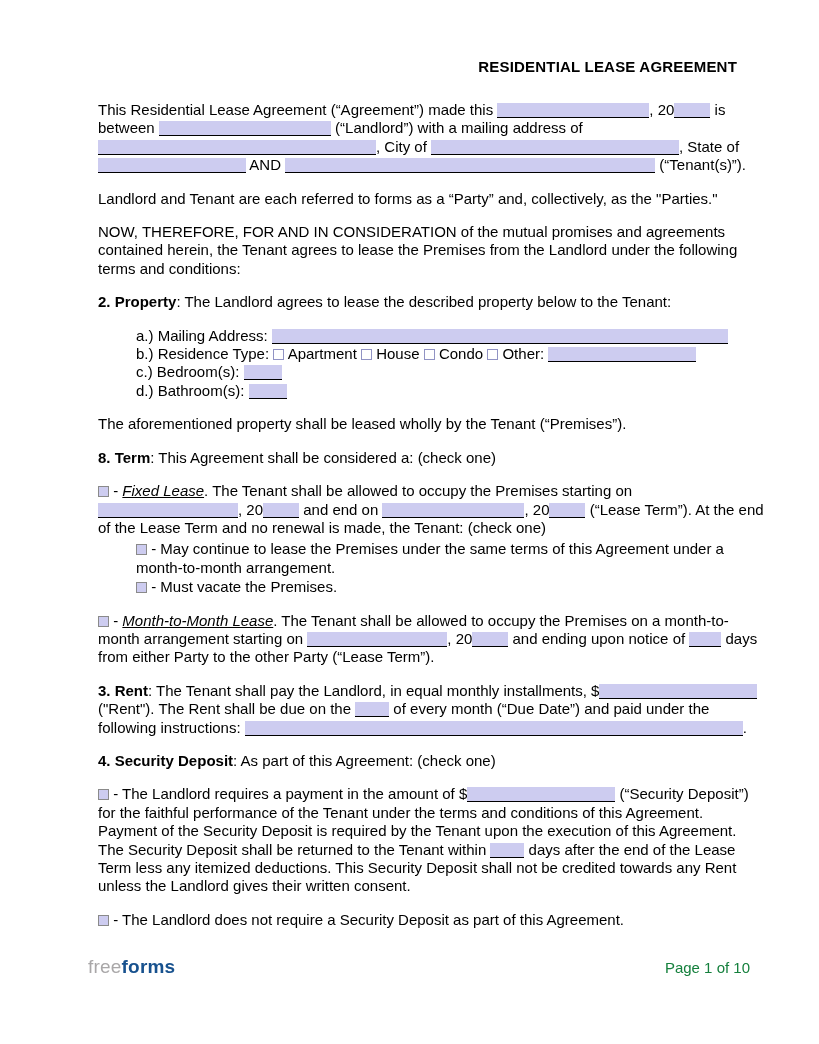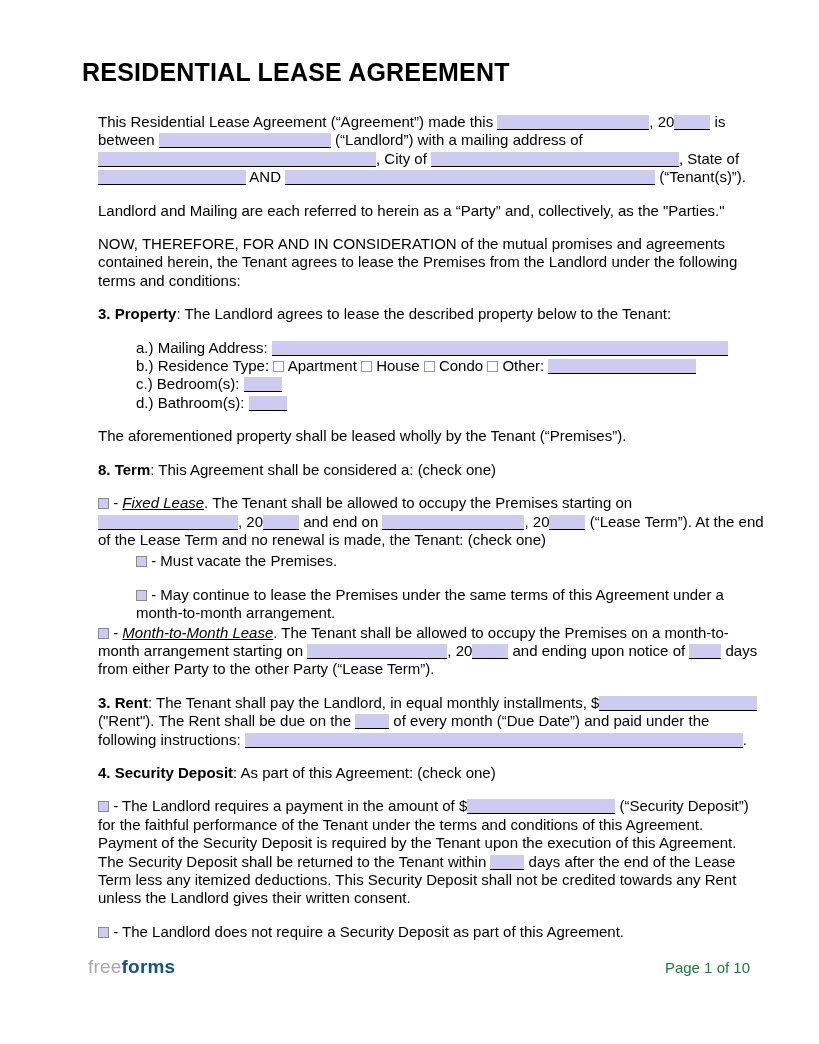--- a/index.html
+++ b/index.html
@@ -11,21 +11,21 @@
     --brand-forms:#17518e;
     --ink:#000000;
   }
   *{box-sizing:border-box;margin:0;padding:0;}
   html,body{background:#ffffff;}
   body{width:819px;height:1044px;overflow:hidden;
        font-family:"Liberation Sans","DejaVu Sans",sans-serif;
        color:var(--ink);}
   .page{position:relative;width:819px;height:1044px;background:#ffffff;
         padding:58px 82px 0 82px;}
-  h1.title{font-size:25px;font-weight:700;text-align:left;margin:0 0 26px 0;
+  h1.title{font-size:15px;font-weight:700;text-align:right;margin:0 0 26px 0;
            letter-spacing:.2px;}
   #doc-body{font-size:15px;line-height:18.4px;}
   .block{margin:0 0 15px 16px;white-space:nowrap;}
   .block.indent{padding-left:38px;}
   .block.tight{margin-bottom:3px;}
   .block.tight0{margin-bottom:1px;}
   .bold{font-weight:700;}
   .iu{font-style:italic;text-decoration:underline;}
   .blank{display:inline-block;height:15px;vertical-align:-3px;
          background:var(--field-fill);border-bottom:1px solid #000;}
@@ -40,29 +40,29 @@
   .page-number{font-size:15px;color:#15803d;}
 </style>
 </head>
 <body>
 
 <div class="page">
   <h1 class="title">RESIDENTIAL LEASE AGREEMENT</h1>
 
   <div id="doc-body">
       <p class="block"><span>This Residential Lease Agreement (“Agreement”) made this </span><span class="blank" style="width: 152px;"></span><span>, 20</span><span class="blank" style="width: 36px;"></span><span> is</span><br><span>between </span><span class="blank" style="width: 172px;"></span><span> (“Landlord”) with a mailing address of</span><br><span class="blank" style="width: 278px;"></span><span>, City of </span><span class="blank" style="width: 248px;"></span><span>, State of</span><br><span class="blank" style="width: 148px;"></span><span> AND </span><span class="blank" style="width: 370px;"></span><span> (“Tenant(s)”).</span></p>
-      <p class="block"><span>Landlord and Mailing are each referred to herein as a “Party” and, collectively, as the "Parties."</span></p>
+      <p class="block"><span>Landlord and Tenant are each referred to forms as a “Party” and, collectively, as the "Parties."</span></p>
       <p class="block"><span>NOW, THEREFORE, FOR AND IN CONSIDERATION of the mutual promises and agreements</span><br><span>contained herein, the Tenant agrees to lease the Premises from the Landlord under the following</span><br><span>terms and conditions:</span></p>
-      <p class="block"><span class="bold">3. Property</span><span>: The Landlord agrees to lease the described property below to the Tenant:</span></p>
+      <p class="block"><span class="bold">2. Property</span><span>: The Landlord agrees to lease the described property below to the Tenant:</span></p>
       <p class="block indent"><span>a.) Mailing Address: </span><span class="blank" style="width: 456px;"></span><br><span>b.) Residence Type: </span><span class="checkbox cb-white"></span><span> Apartment </span><span class="checkbox cb-white"></span><span> House </span><span class="checkbox cb-white"></span><span> Condo </span><span class="checkbox cb-white"></span><span> Other: </span><span class="blank" style="width: 148px;"></span><br><span>c.) Bedroom(s): </span><span class="blank" style="width: 38px;"></span><br><span>d.) Bathroom(s): </span><span class="blank" style="width: 38px;"></span></p>
       <p class="block"><span>The aforementioned property shall be leased wholly by the Tenant (“Premises”).</span></p>
       <p class="block"><span class="bold">8. Term</span><span>: This Agreement shall be considered a: (check one)</span></p>
       <p class="block tight"><span class="checkbox cb-lav"></span><span> - </span><span class="iu">Fixed Lease</span><span>. The Tenant shall be allowed to occupy the Premises starting on</span><br><span class="blank" style="width: 140px;"></span><span>, 20</span><span class="blank" style="width: 36px;"></span><span> and end on </span><span class="blank" style="width: 142px;"></span><span>, 20</span><span class="blank" style="width: 36px;"></span><span> (“Lease Term”). At the end</span><br><span>of the Lease Term and no renewal is made, the Tenant: (check one)</span></p>
+      <p class="block indent tight0"><span class="checkbox cb-lav"></span><span> - May continue to lease the Premises under the same terms of this Agreement under a</span><br><span>month-to-month arrangement.</span></p>
       <p class="block indent"><span class="checkbox cb-lav"></span><span> - Must vacate the Premises.</span></p>
-      <p class="block indent tight0"><span class="checkbox cb-lav"></span><span> - May continue to lease the Premises under the same terms of this Agreement under a</span><br><span>month-to-month arrangement.</span></p>
       <p class="block"><span class="checkbox cb-lav"></span><span> - </span><span class="iu">Month-to-Month Lease</span><span>. The Tenant shall be allowed to occupy the Premises on a month-to-</span><br><span>month arrangement starting on </span><span class="blank" style="width: 140px;"></span><span>, 20</span><span class="blank" style="width: 36px;"></span><span> and ending upon notice of </span><span class="blank" style="width: 32px;"></span><span> days</span><br><span>from either Party to the other Party (“Lease Term”).</span></p>
       <p class="block"><span class="bold">3. Rent</span><span>: The Tenant shall pay the Landlord, in equal monthly installments, $</span><span class="blank" style="width: 158px;"></span><br><span>("Rent"). The Rent shall be due on the </span><span class="blank" style="width: 34px;"></span><span> of every month (“Due Date”) and paid under the</span><br><span>following instructions: </span><span class="blank" style="width: 498px;"></span><span>.</span></p>
       <p class="block"><span class="bold">4. Security Deposit</span><span>: As part of this Agreement: (check one)</span></p>
       <p class="block"><span class="checkbox cb-lav"></span><span> - The Landlord requires a payment in the amount of $</span><span class="blank" style="width: 148px;"></span><span> (“Security Deposit”)</span><br><span>for the faithful performance of the Tenant under the terms and conditions of this Agreement.</span><br><span>Payment of the Security Deposit is required by the Tenant upon the execution of this Agreement.</span><br><span>The Security Deposit shall be returned to the Tenant within </span><span class="blank" style="width: 34px;"></span><span> days after the end of the Lease</span><br><span>Term less any itemized deductions. This Security Deposit shall not be credited towards any Rent</span><br><span>unless the Landlord gives their written consent.</span></p>
       <p class="block"><span class="checkbox cb-lav"></span><span> - The Landlord does not require a Security Deposit as part of this Agreement.</span></p>
     </div>
 
   <div class="footer">
     <div class="brand"><span class="brand-free">free</span><span class="brand-forms">forms</span></div>
     <div class="page-number">Page 1 of 10</div>

